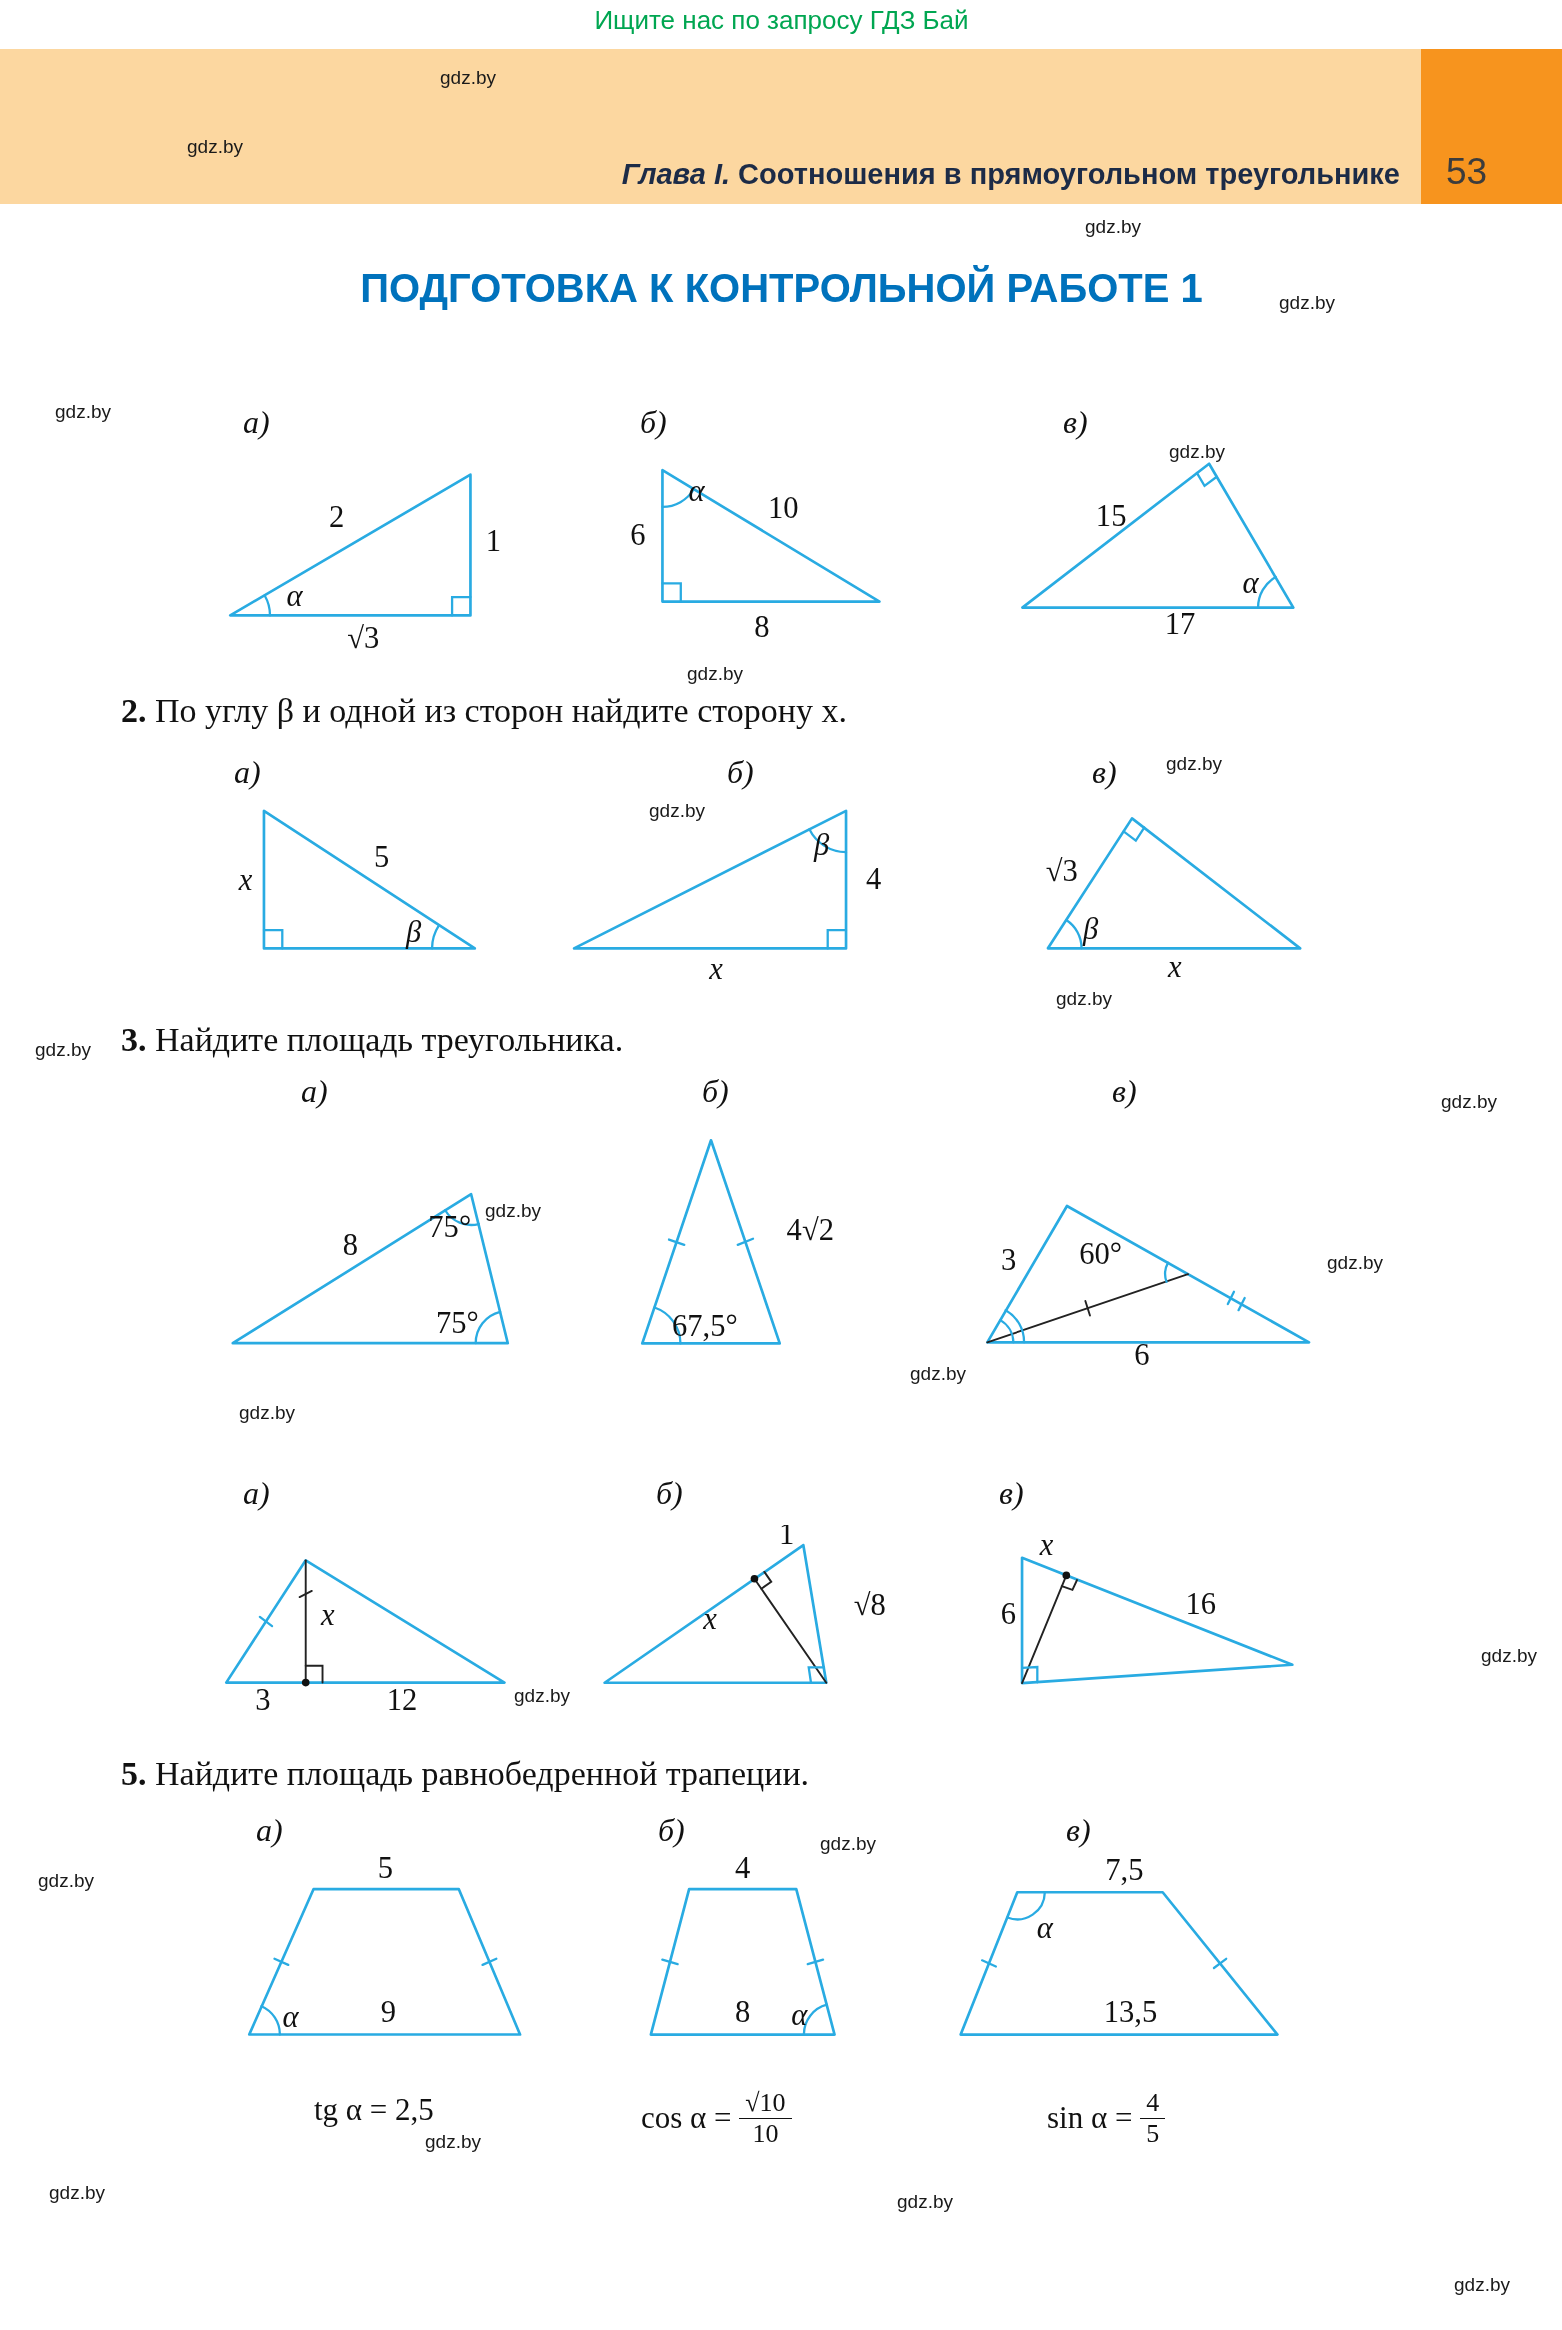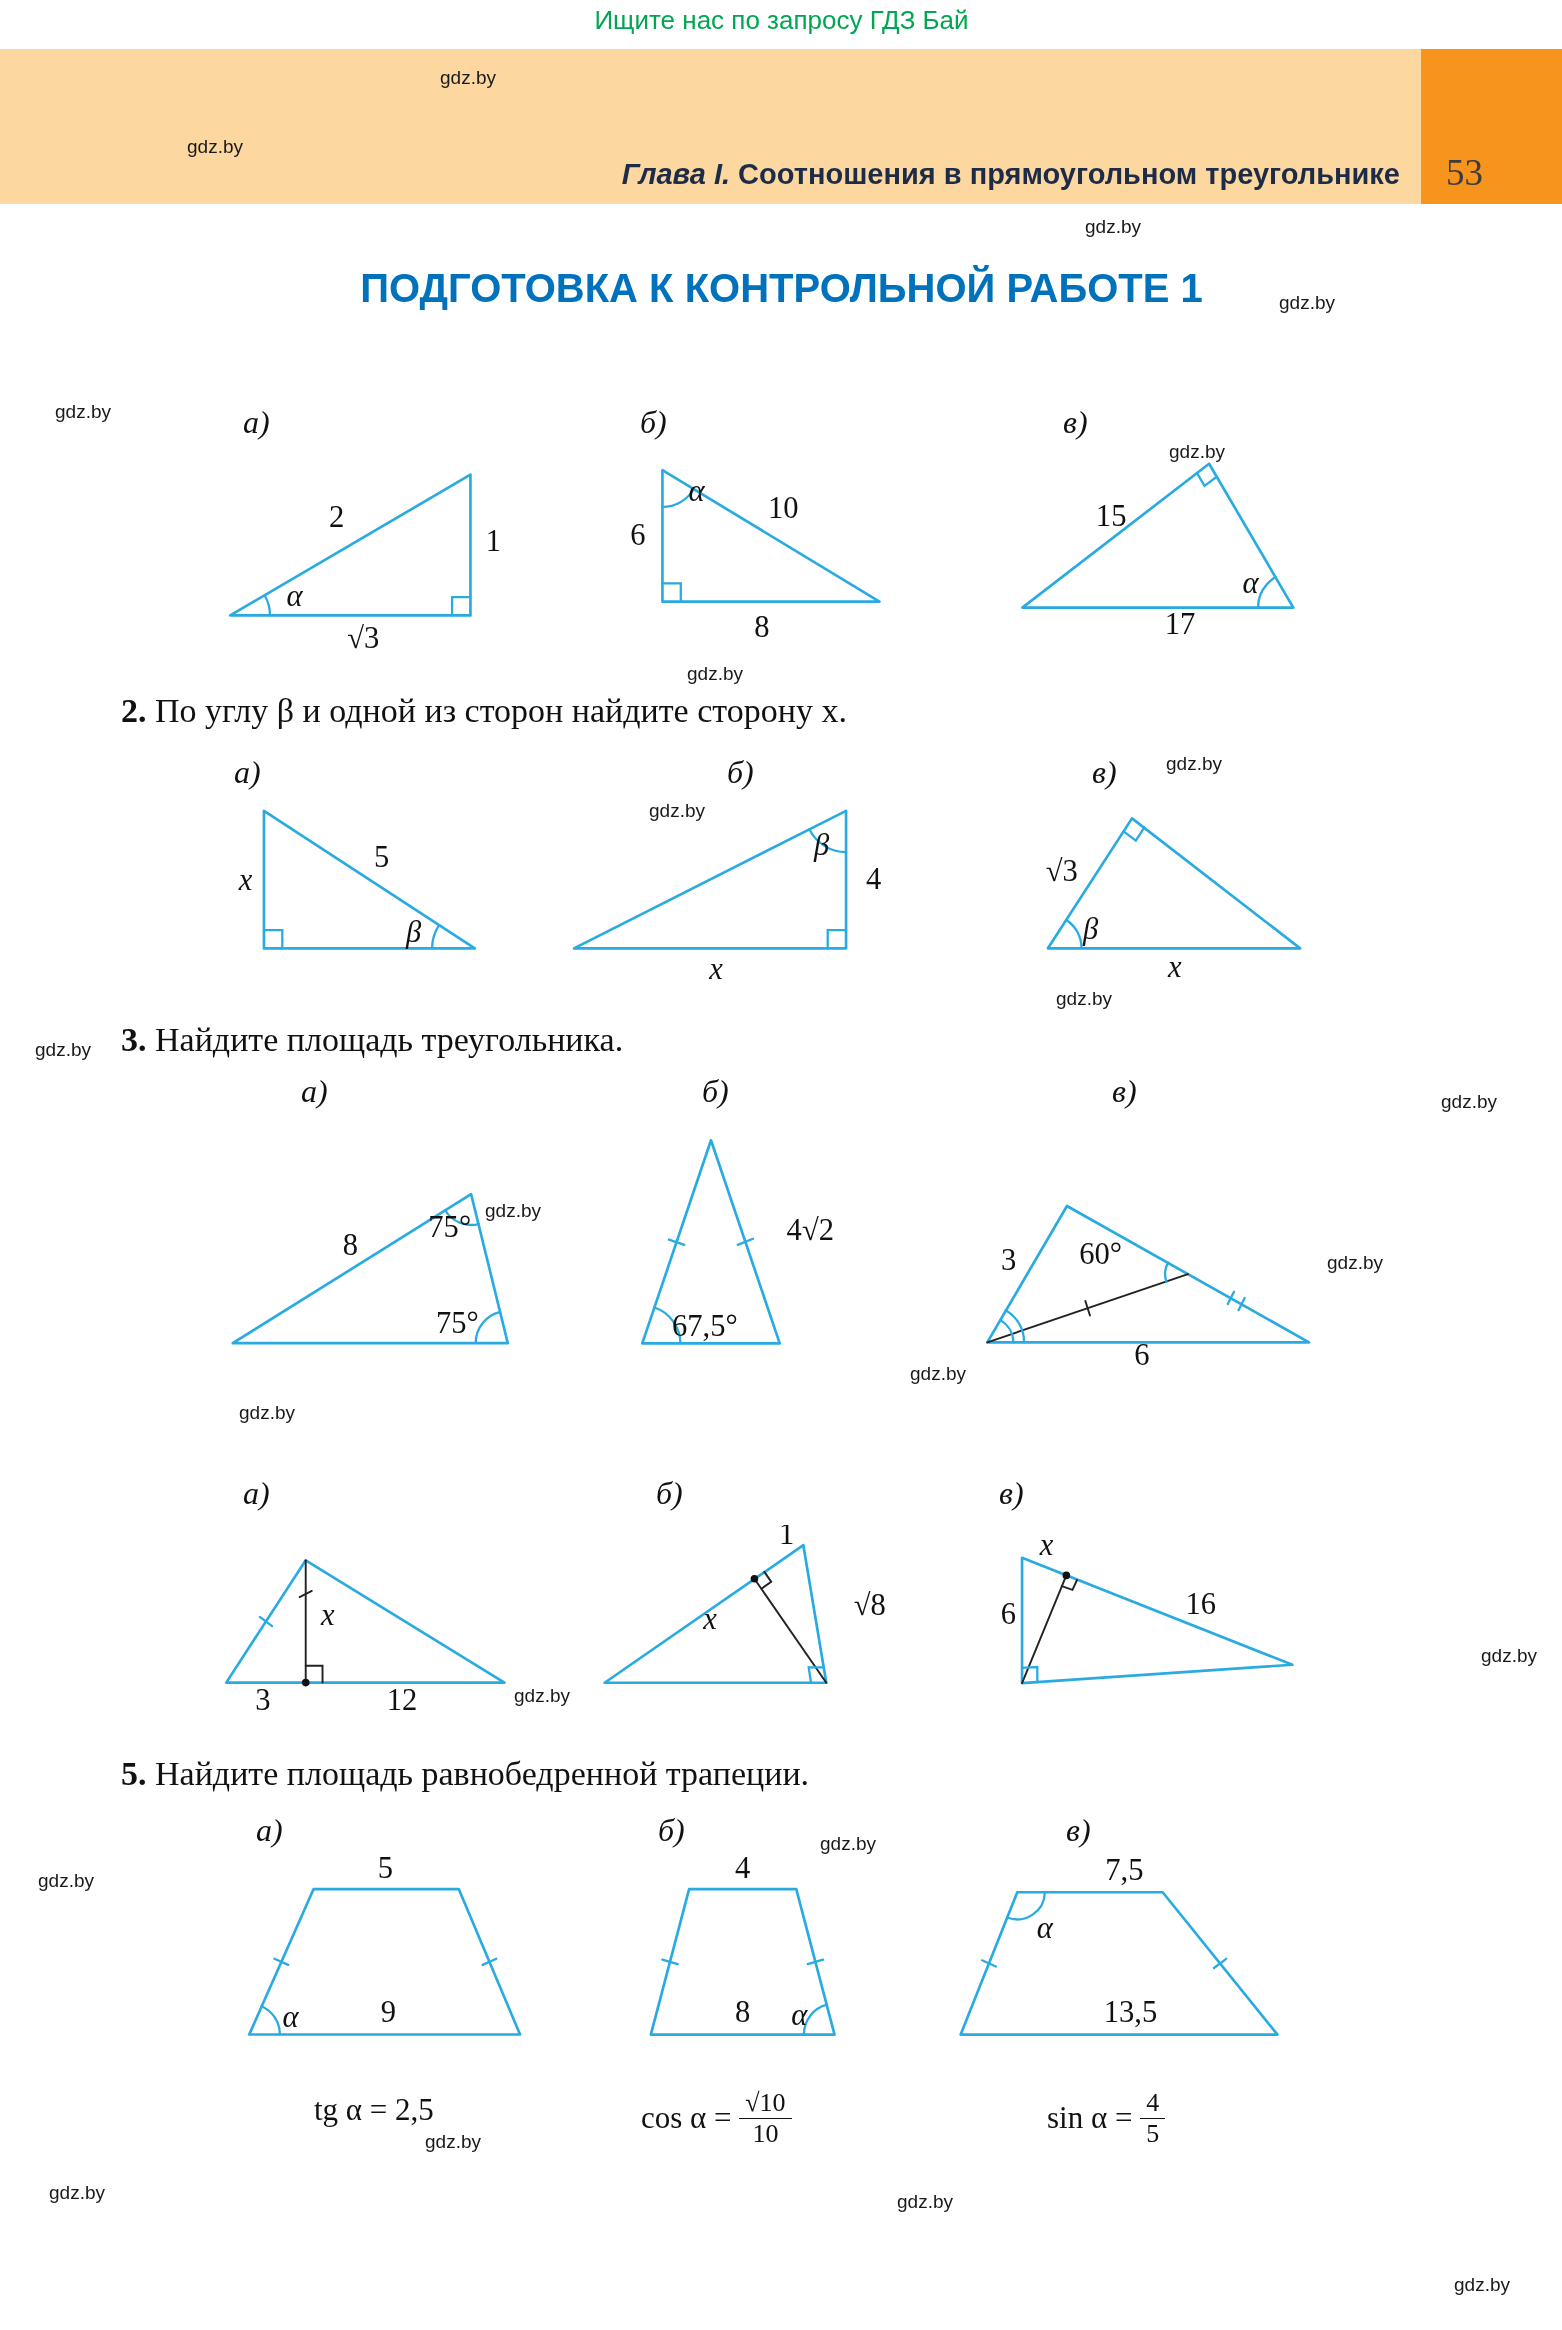--- a/index.html
+++ b/index.html
@@ -3,21 +3,21 @@
 <meta charset="utf-8">
 <style>
   * { margin:0; padding:0; box-sizing:border-box; }
   html,body { background:#ffffff; }
   .page { position:relative; width:1563px; height:2330px; background:#ffffff; overflow:hidden;
           font-family:"Liberation Serif", serif; color:#111; }
   .top-note { position:absolute; top:4.6px; left:0; width:1563px; text-align:center;
               font-family:"Liberation Sans", sans-serif; font-size:26px; color:#00a651; }
   .band { position:absolute; top:49px; left:0; width:1563px; height:155px; background:#fcd7a0; }
   .band-page-box { position:absolute; top:49px; left:1421px; width:142px; height:155px; background:#f7941e; }
-  .band-page-num { position:absolute; top:151px; left:1446px; font-family:Liberation Serif, serif;
+  .band-page-num { position:absolute; top:151px; left:1446px; font-family:Liberation Sans, sans-serif;
                    font-size:37px; color:#3c3c3c;text-align:right; }
   .band-caption { position:absolute; top:158px; right:163px; font-family:"Liberation Sans", sans-serif;
                   font-size:29px; font-weight:700; color:#1c2b47; white-space:nowrap; }
   .band-caption .chap { font-style:italic; }
   .page-title { position:absolute; top:266px; left:0; width:1563px; text-align:center;
                 font-family:"Liberation Sans", sans-serif; font-weight:700; font-size:40px; color:#0072bc; }
   .problem { position:absolute; left:121px; font-size:34px; white-space:nowrap; }
   .problem .num { font-weight:700; }
   .sublabel { position:absolute; font-style:italic; font-size:32px; }
   .fig { position:absolute; }

